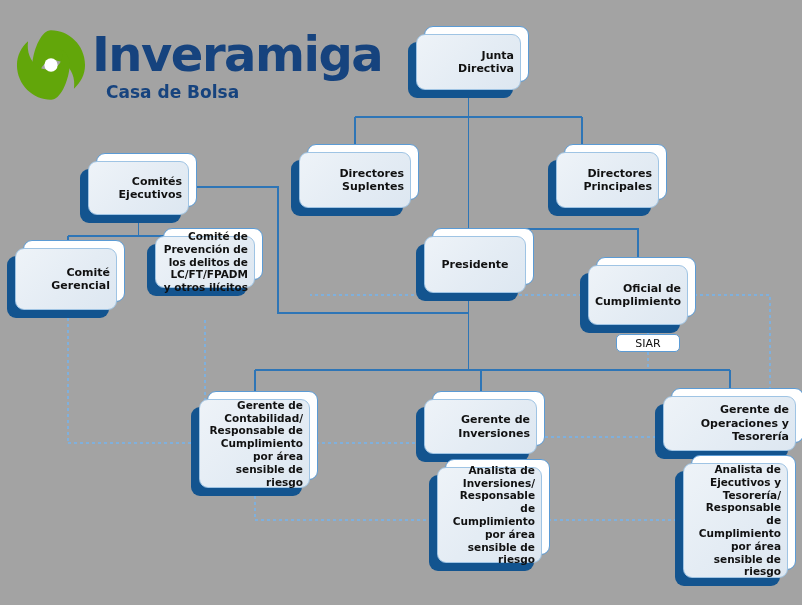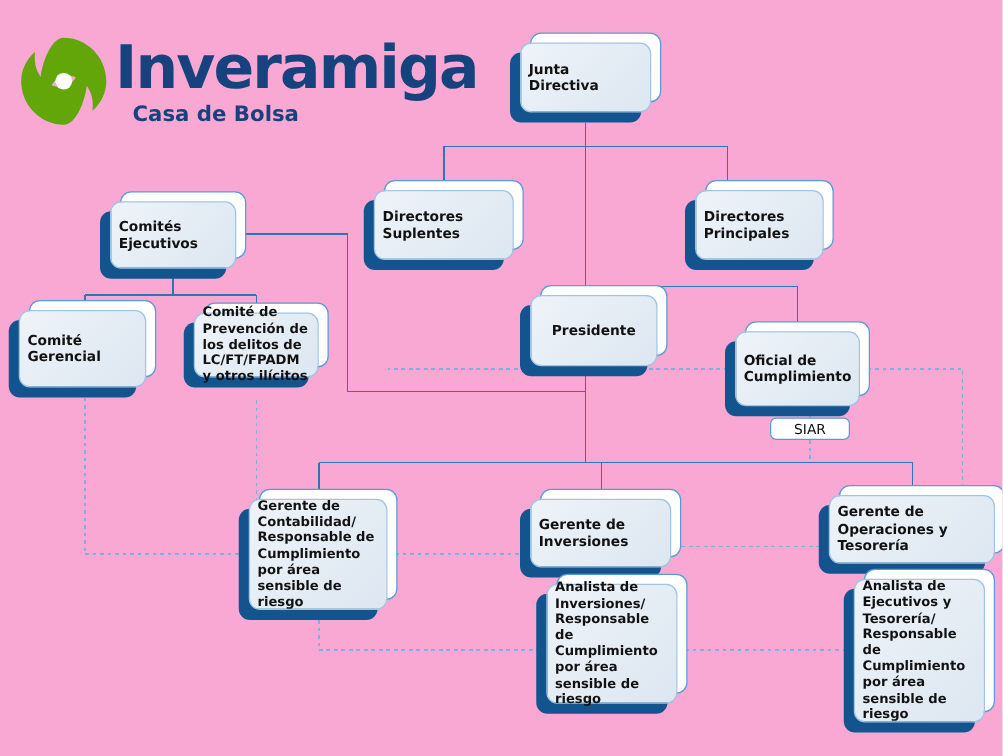--- a/index.html
+++ b/index.html
@@ -8,21 +8,21 @@
     padding: 0;
     background: #ffffff;
   }
   body {
     font-family: "Liberation Sans", sans-serif;
   }
   #canvas {
     position: relative;
     width: 802px;
     height: 605px;
-    background: #f9a8d4;
+    background: #a3a3a3;
     overflow: hidden;
   }
 
   
   #logo {
     position: absolute;
     left: 14px;
     top: 26px;
     width: 330px;
     height: 82px;
@@ -94,21 +94,21 @@
   .node .face {
     position: absolute;
     left: 0; top: 0; right: 0; bottom: 0;
     border: 1px solid #9fc4e4;
     border-radius: 9px;
     background: linear-gradient(135deg, #eef3f8 0%, #e4ecf4 55%, #dde7f1 100%);
     box-sizing: border-box;
     display: flex;
     align-items: center;
     justify-content: center;
-    text-align: left;
+    text-align: right;
     padding: 12px 6px;
     color: #111111;
     font-family: "DejaVu Sans", sans-serif;
     font-size: 11px;
     line-height: 1.22;
   }
   .node.bold .face { font-weight: bold; }
 
   
   .plainbox {
@@ -215,21 +215,21 @@
     <div class="shade"></div>
     <div class="face">Comités Ejecutivos</div>
   </div>
 
   <div class="node bold" style="left:15px; top:248px; width:102px; height:62px;">
     <div class="ghost"></div>
     <div class="shade"></div>
     <div class="face">Comité Gerencial</div>
   </div>
 
-  <div class="node bold" style="left:155px; top:250px; width:100px; height:52px;">
+  <div class="node bold" style="left:155px; top:236px; width:100px; height:52px;">
     <div class="ghost"></div>
     <div class="shade"></div>
     <div class="face" style="font-size:10.5px;">Comité de Prevención de los delitos de LC/FT/FPADM y otros ilícitos</div>
   </div>
 
   <div class="node bold" style="left:588px; top:265px; width:100px; height:60px;">
     <div class="ghost"></div>
     <div class="shade"></div>
     <div class="face">Oficial de Cumplimiento</div>
   </div>

